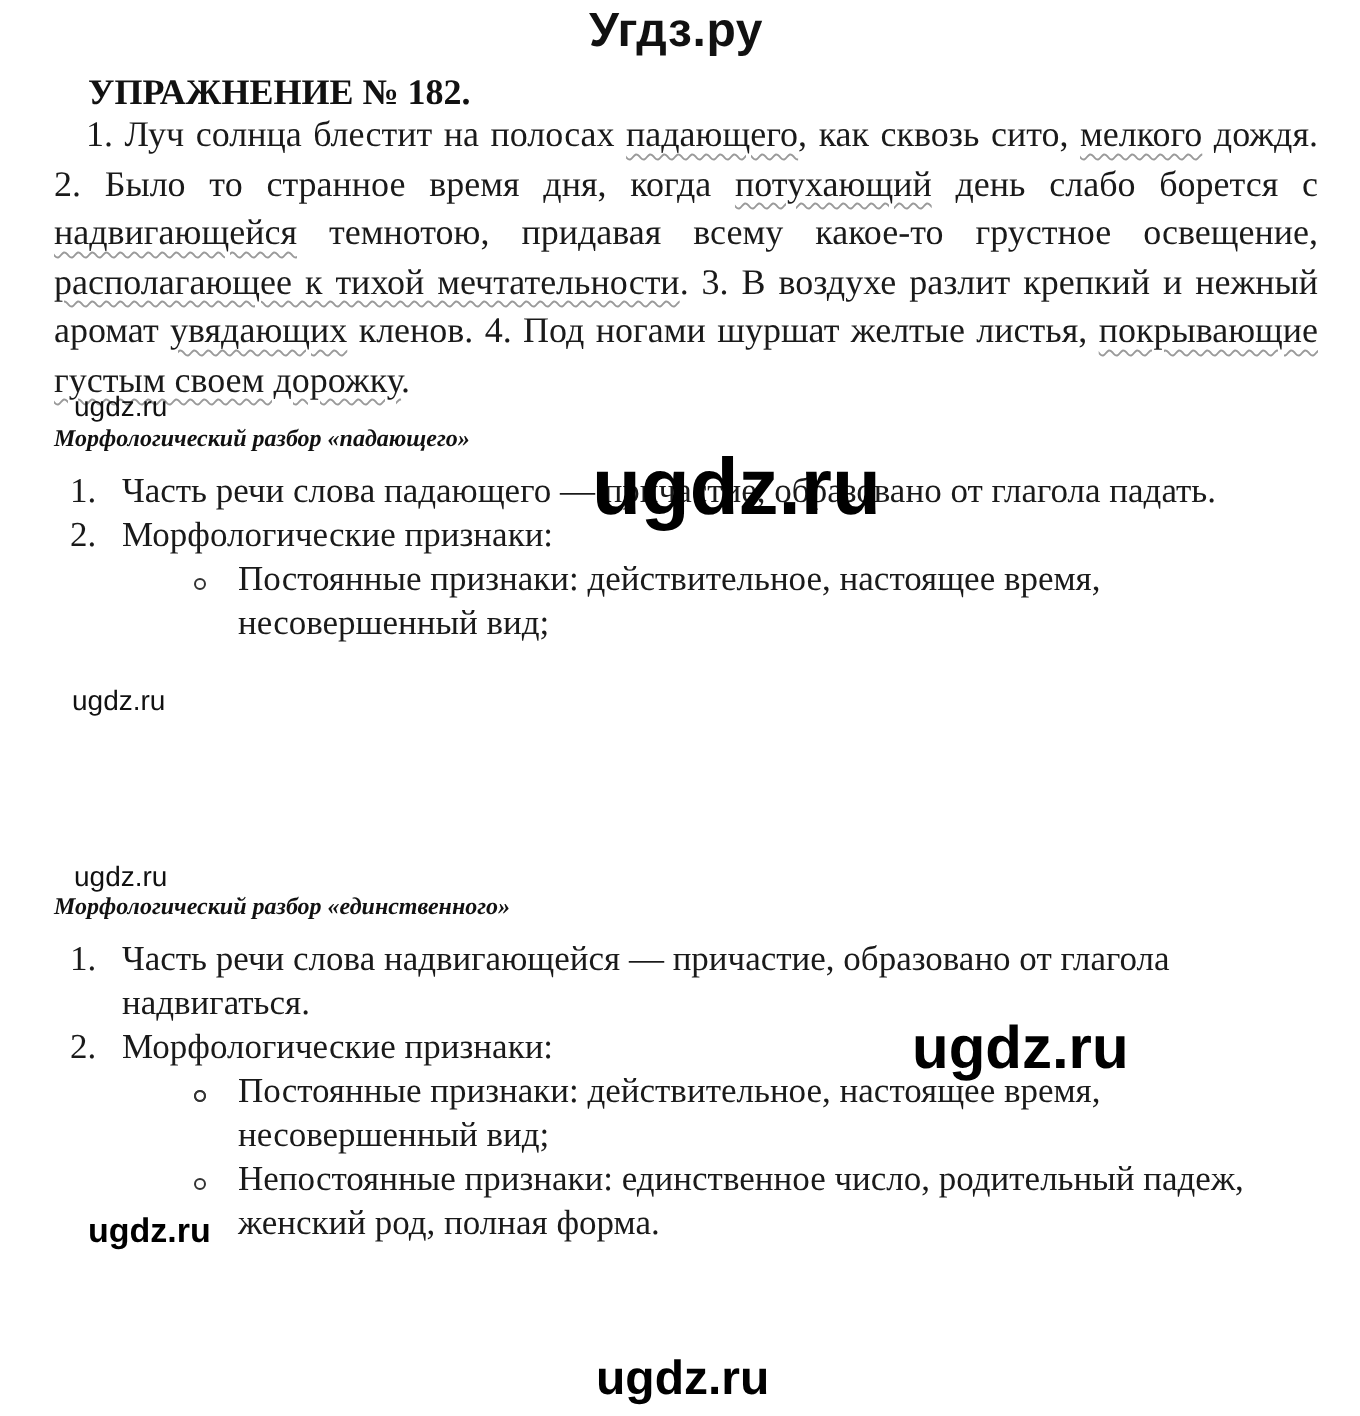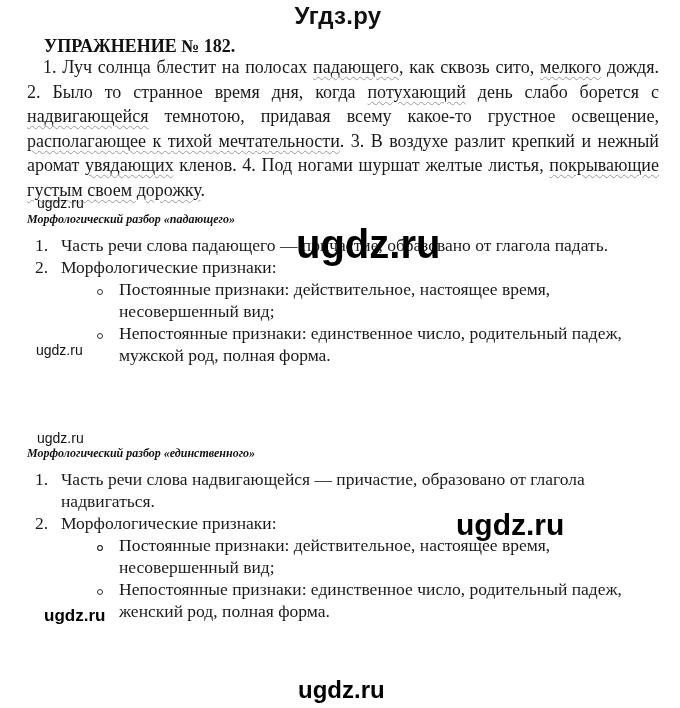--- a/index.html
+++ b/index.html
@@ -70,24 +70,20 @@
     <span>Часть речи слова падающего — причастие, образовано от глагола падать.</span>
   </div>
   <div class="oitem">
     <span class="onum">2.</span>
     <span>Морфологические признаки:</span>
     <div class="sublist">
       <div class="subitem">
         <span class="bullet"></span>
         <span>Постоянные признаки: действительное, настоящее время, несовершенный вид;</span>
       </div>
-      <div class="subitem">
-        <span class="bullet"></span>
-        <span>Непостоянные признаки: единственное число, родительный падеж, мужской род, полная форма.</span>
-      </div>
     </div>
   </div>
 </div>
 
 <div class="wm-large" style="left:296px; top:222px; font-size:40px;">ugdz.ru</div>
 <div class="wm-small" style="left:36px; top:342px;">ugdz.ru</div>
 
 <div class="wm-small" style="left:37px; top:430px;">ugdz.ru</div>
 <div class="section-heading" style="top:446px;">Морфологический разбор «единственного»</div>
 

